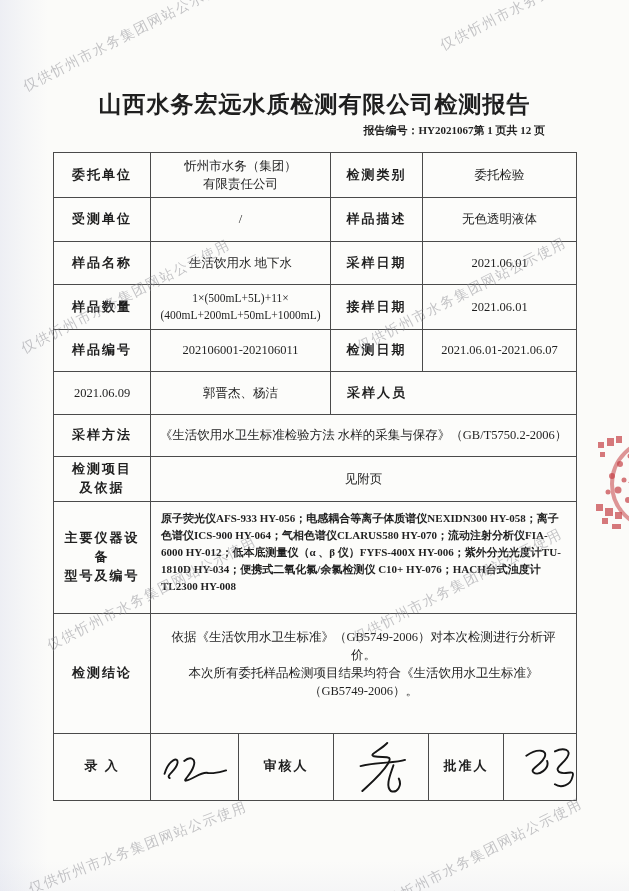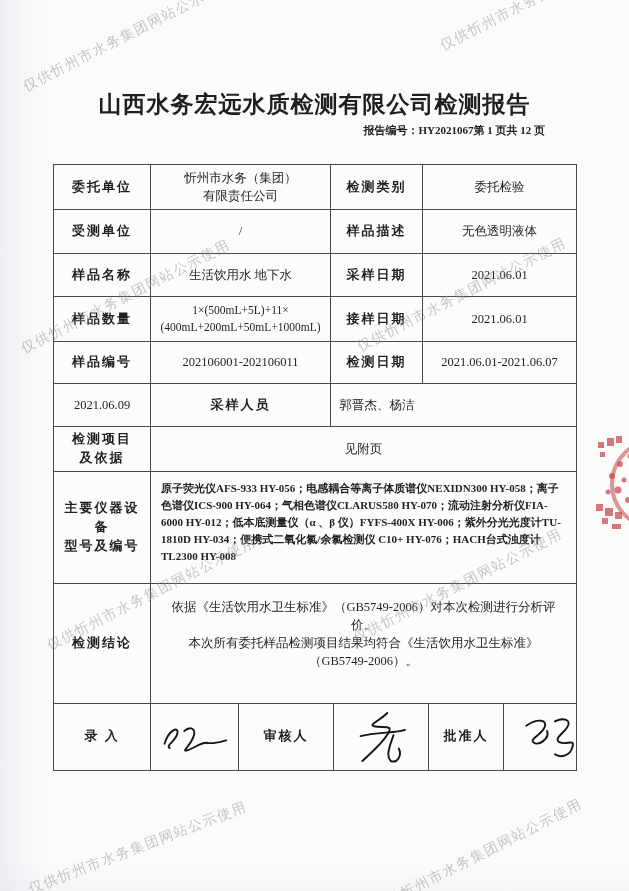--- a/index.html
+++ b/index.html
@@ -15,21 +15,21 @@
                linear-gradient(0deg,rgba(220,222,235,.18),rgba(0,0,0,0) 30px);}
   .title{
     position:absolute;top:89px;left:0;width:100%;text-align:center;
     font-family:Liberation Sans, sans-serif;
     font-size:23px;font-weight:700;letter-spacing:1px;z-index:2;
   }
   .meta{position:absolute;top:123px;left:57px;right:84px;z-index:2;
     font-size:11px;font-weight:700;display:flex;justify-content:flex-end;}
   .tbl{
     position:absolute;left:53px;top:152px;width:522px;z-index:2;
-    border:1.2px solid #4a4a4a;background:rgba(255,255,255,.25);margin-top:12px;
+    border:1.2px solid #4a4a4a;background:rgba(255,255,255,.25);
   }
   .row{display:grid;border-bottom:1px solid #4a4a4a;box-sizing:border-box;}
   .row:last-child{border-bottom:none;}
   .r4{grid-template-columns:97px 180px 92px 1fr;}
   .r2{grid-template-columns:97px 1fr;}
   .rs{grid-template-columns:97px 88px 95px 95px 75px 1fr;}
   .cell{
     border-right:1px solid #4a4a4a;display:flex;align-items:center;justify-content:center;
     text-align:center;padding:3px 5px;box-sizing:border-box;white-space:pre-line;
     font-size:12.5px;line-height:1.45;overflow:visible;
@@ -109,24 +109,28 @@
 
   <div class="row r4 h42">
     <div class="cell lbl">样品编号</div>
     <div class="cell">202106001-202106011</div>
     <div class="cell lbl">检测日期</div>
     <div class="cell">2021.06.01-2021.06.07</div>
   </div>
 
   <div class="row r4 h43">
     <div class="cell">2021.06.09</div>
+    <div class="cell">郭晋杰、杨洁</div>
     <div class="cell lbl">采样人员</div>
-    <div class="cell">郭晋杰、杨洁</div>
-  </div>
-
+  </div>
+
+  <div class="row r2 h42">
+    <div class="cell lbl">采样方法</div>
+    <div class="cell">《生活饮用水卫生标准检验方法 水样的采集与保存》（GB/T5750.2-2006）</div>
+  </div>
 
   <div class="row r2 h42">
     <div class="cell lbl">检测项目
 及依据</div>
     <div class="cell">见附页</div>
   </div>
 
   <div class="row r2 h112">
     <div class="cell lbl">主要仪器设备
 型号及编号</div>

